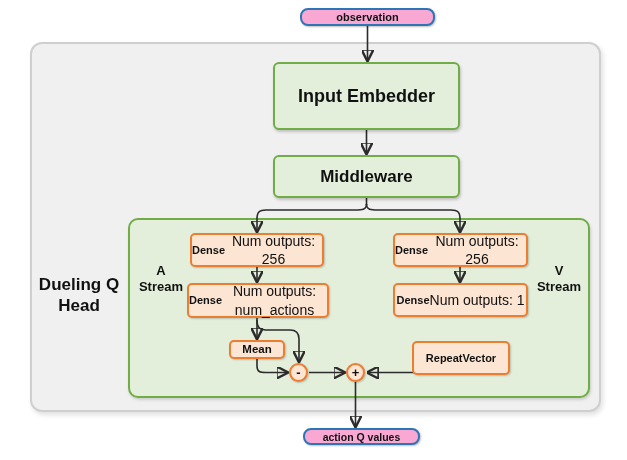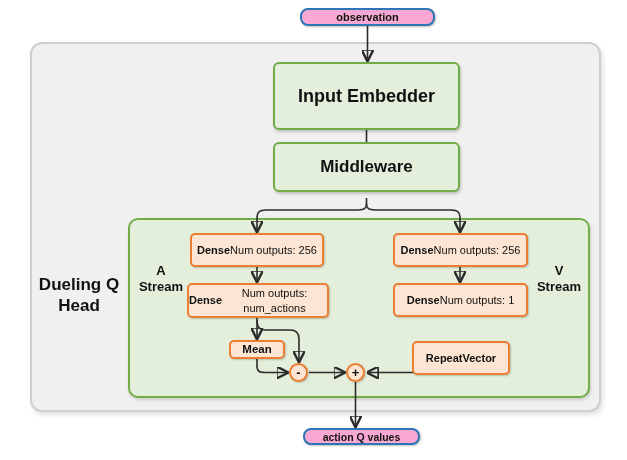--- a/index.html
+++ b/index.html
@@ -20,27 +20,27 @@
   }
   .box{position:absolute;box-sizing:border-box;display:flex;align-items:center;
     justify-content:center;text-align:center;}
   .blue{background:#f9a8d4;border:2px solid #2e75b6;border-radius:8px;
     font-weight:bold;font-size:11px;box-shadow:1px 1px 2px rgba(0,0,0,0.25);}
   .green{background:#e3efdb;border:2px solid #70ad47;border-radius:6px;
     font-weight:bold;box-shadow:1px 2px 3px rgba(0,0,0,0.2);}
   .orange{background:#fce5d3;border:2px solid #ed7d31;border-radius:5px;
     box-shadow:1px 1px 2px rgba(0,0,0,0.2);flex-direction:row;line-height:1.3;}
   .orange .t{font-weight:bold;font-size:11px;}
-  .orange .s{font-weight:normal;font-size:11px;}
+  .orange .s{font-weight:normal;font-size:14px;}
   .circle{background:#fce5d3;border:2px solid #ed7d31;border-radius:50%;
     font-weight:bold;font-size:13px;box-shadow:1px 1px 2px rgba(0,0,0,0.2);}
   .lbl{position:absolute;text-align:center;font-weight:bold;line-height:1.25;}
   #obs{left:300px;top:8px;width:135px;height:18px;}
   #embedder{left:273px;top:62px;width:187px;height:68px;font-size:18px;}
-  #middleware{left:273px;top:142px;width:187px;height:50px;font-size:17px;}
+  #middleware{left:273px;top:155px;width:187px;height:43px;font-size:17px;}
   #a-dense1{left:190px;top:233px;width:134px;height:34px;}
   #a-dense2{left:187px;top:283px;width:142px;height:35px;}
   #v-dense1{left:393px;top:233px;width:135px;height:34px;}
   #v-dense2{left:393px;top:283px;width:135px;height:34px;}
   #mean{left:229px;top:340px;width:56px;height:19px;}
   #mean .t{font-size:11.5px;}
   #repeatvec{left:412px;top:341px;width:98px;height:34px;}
   #minus{left:289px;top:363px;width:19px;height:19px;}
   #plus{left:346px;top:363px;width:19px;height:19px;}
   #action{left:303px;top:428px;width:117px;height:17px;font-size:10.5px;}

